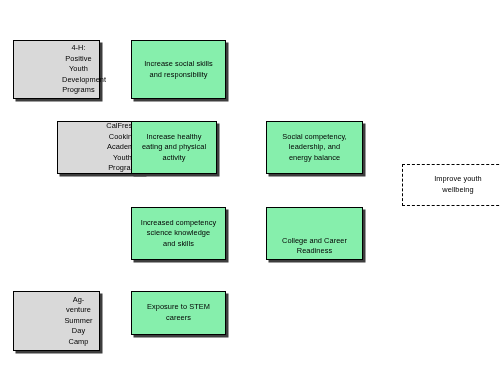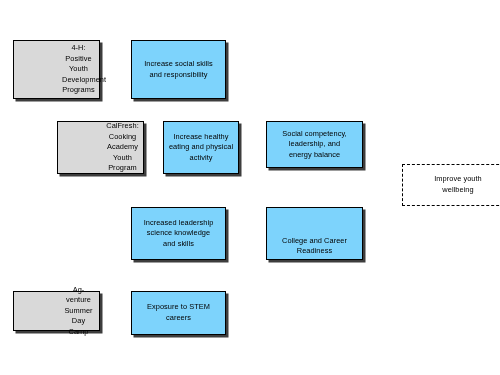--- a/index.html
+++ b/index.html
@@ -36,21 +36,21 @@
     width: 100%;
     white-space: pre-line;
   }
 
   
   .node.solid {
     border: 1px solid #000000;
     box-shadow: 2.5px 2.5px 0 0 #3d3d3d;
   }
   .node.fill-gray  { background: #d9d9d9; padding-left: 48px; }
-  .node.fill-white { background: #7dd3fc; }
+  .node.fill-white { background: #86efac; }
 
   
   .node.dashed {
     background: #ffffff;
     border: 1.4px dashed #000000;
   }
 </style>
 </head>
 <body>
 
@@ -62,48 +62,48 @@
 Programs</span>
   </div>
 
   <div class="node solid fill-gray" style="left:13px; top:121px; width:87px; height:53px;margin-left:44px;">
     <span class="label">CalFresh: Cooking
 Academy Youth
 Program</span>
   </div>
 
 
-  <div class="node solid fill-gray" style="left:13px; top:291px; width:87px; height:40px;">
+  <div class="node solid fill-gray" style="left:13px; top:291px; width:87px; height:60px;">
     <span class="label">Ag-venture Summer
 Day Camp</span>
   </div>
 
   <div class="node solid fill-white" style="left:131px; top:40px; width:95px; height:59px;">
     <span class="label">Increase social skills
 and responsibility</span>
   </div>
 
-  <div class="node solid fill-white" style="left:131px; top:121px; width:76px; height:53px;margin-left:32px;">
+  <div class="node solid fill-white" style="left:131px; top:121px; width:86px; height:53px;">
     <span class="label">Increase healthy
 eating and physical
 activity</span>
   </div>
 
   <div class="node solid fill-white" style="left:131px; top:207px; width:95px; height:53px;">
-    <span class="label">Increased leadership
+    <span class="label">Increased competency
 science knowledge
 and skills</span>
   </div>
 
   <div class="node solid fill-white" style="left:131px; top:291px; width:95px; height:44px;">
     <span class="label">Exposure to STEM
 careers</span>
   </div>
 
-  <div class="node solid fill-white" style="left:266px; top:121px; width:97px; height:47px;">
+  <div class="node solid fill-white" style="left:266px; top:121px; width:97px; height:53px;">
     <span class="label">Social competency,
 leadership, and
 energy balance</span>
   </div>
 
   <div class="node solid fill-white" style="left:266px; top:207px; width:97px; height:53px;align-items:flex-end;">
     <span class="label">College and Career
 Readiness</span>
   </div>
 

